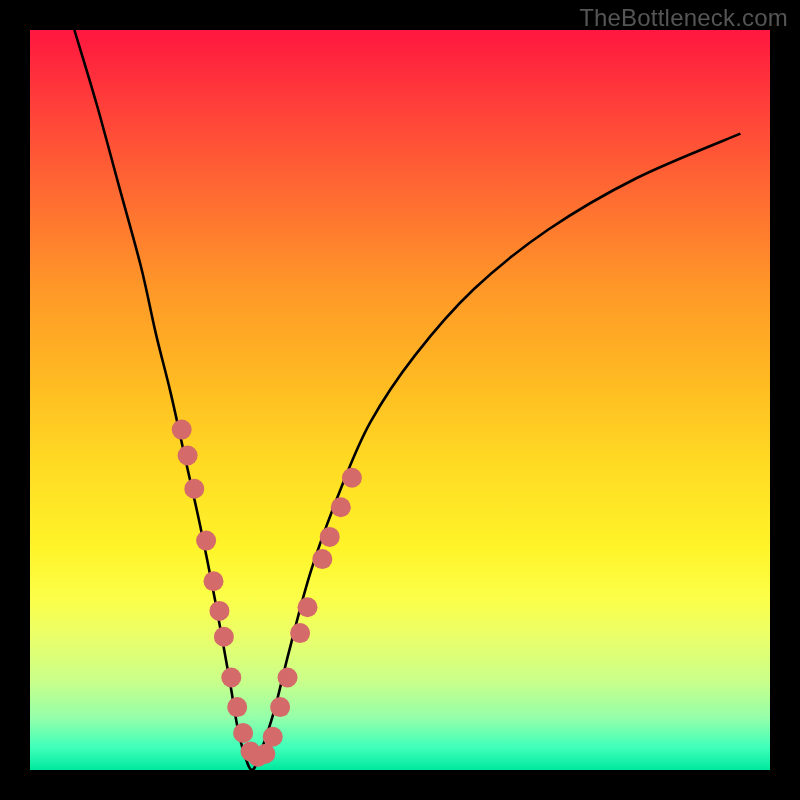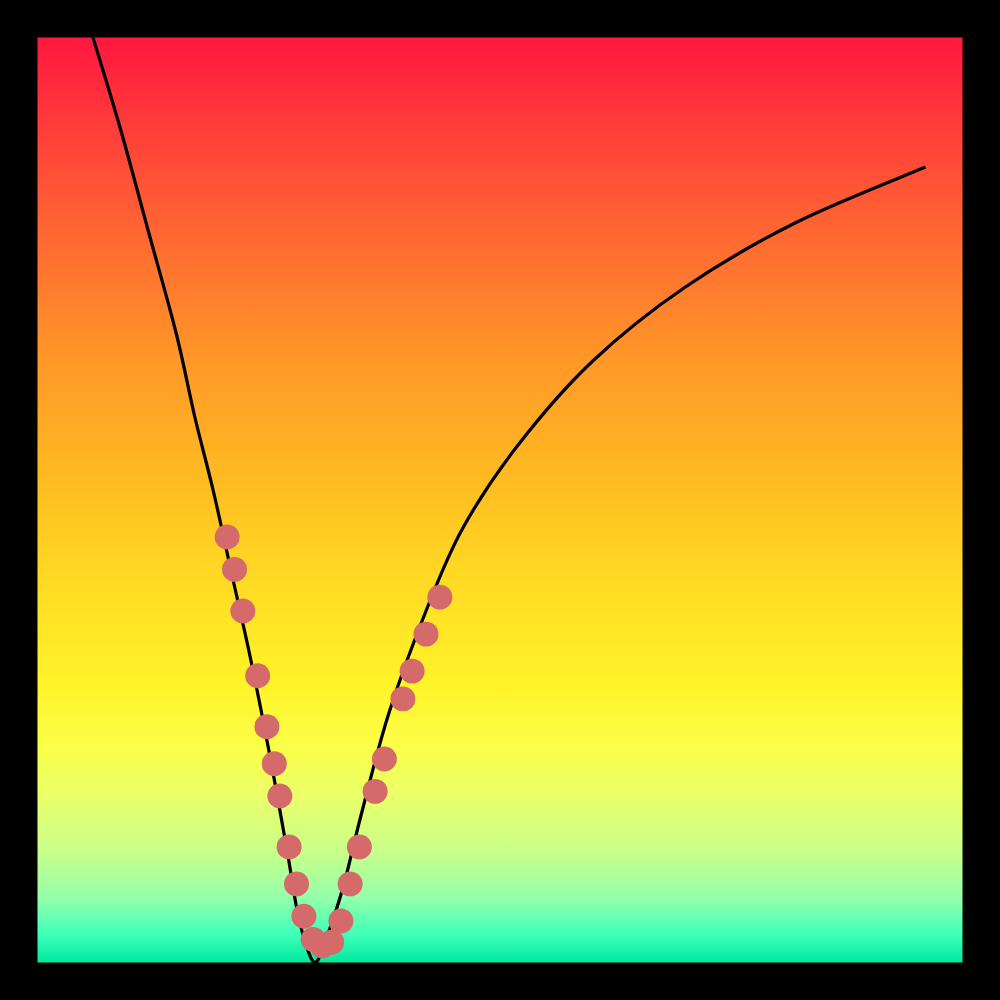--- a/index.html
+++ b/index.html
@@ -88,13 +88,14 @@
           <circle cx="34.8" cy="87.5" r="1.351" fill="#d46a6a"></circle>
           <circle cx="36.5" cy="81.5" r="1.351" fill="#d46a6a"></circle>
           <circle cx="37.5" cy="78" r="1.351" fill="#d46a6a"></circle>
           <circle cx="39.5" cy="71.5" r="1.351" fill="#d46a6a"></circle>
           <circle cx="40.5" cy="68.5" r="1.351" fill="#d46a6a"></circle>
           <circle cx="42" cy="64.5" r="1.351" fill="#d46a6a"></circle>
           <circle cx="43.5" cy="60.5" r="1.351" fill="#d46a6a"></circle>
         </g>
     </svg>
   </div>
+  <div class="watermark">TheBottleneck.com</div>
 </div>
 
 </body></html>

